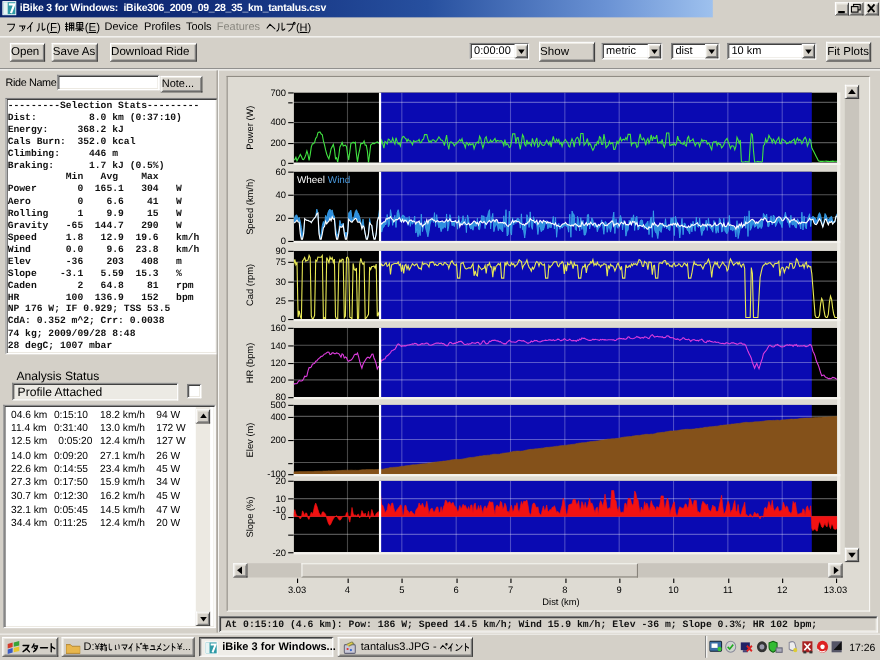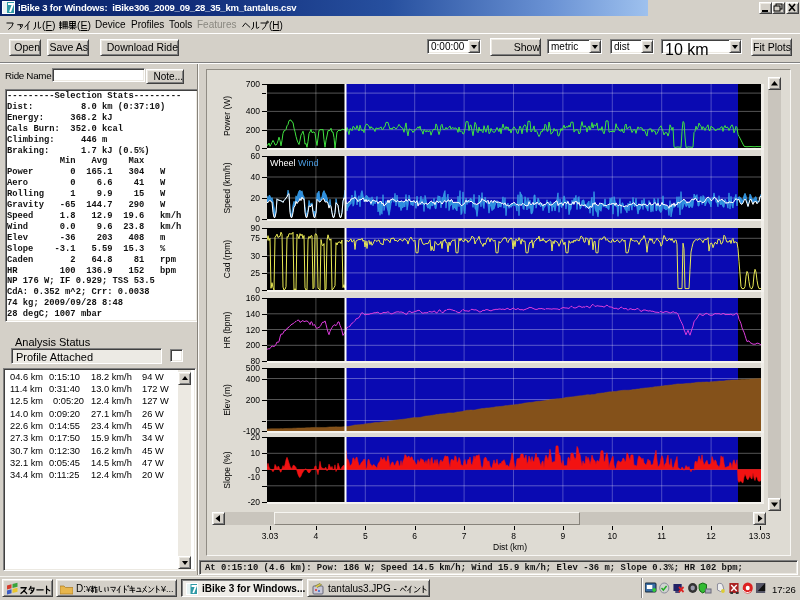--- a/index.html
+++ b/index.html
@@ -1,17 +1,17 @@
 <!DOCTYPE html>
 <html><head><meta charset="utf-8"><style>
 *{margin:0;padding:0;box-sizing:border-box}
 body{width:800px;height:600px;overflow:hidden;font-family:"Liberation Sans",sans-serif;background:#d4d0c8;position:relative}
 .abs{position:absolute}
 .sunken{border:1px solid;border-color:#808080 #fff #fff #808080;box-shadow:inset 1px 1px 0 #404040,inset -1px -1px 0 #ece9e2}
-.btn{position:absolute;border:1px solid;border-color:#fff #404040 #404040 #fff;box-shadow:inset 1px 1px 0 #ece9e2,inset -1px -1px 0 #808080;background:#d4d0c8;font-size:10.5px;text-align:right;color:#000;white-space:nowrap}
+.btn{position:absolute;border:1px solid;border-color:#fff #404040 #404040 #fff;box-shadow:inset 1px 1px 0 #ece9e2,inset -1px -1px 0 #808080;background:#d4d0c8;font-size:10.5px;text-align:left;color:#000;white-space:nowrap}
 .al{position:absolute;width:60px;left:200px;text-align:right;font-size:8.5px;color:#000;font-family:"Liberation Sans",sans-serif}
 .xl{position:absolute;width:40px;text-align:center;font-size:8.5px;color:#000}
 .rot{position:absolute;font-size:8.5px;color:#000;transform:translate(-50%,-50%) rotate(-90deg);white-space:nowrap}
 .lr{position:absolute;left:5px;width:175px;height:12px;font-size:9.3px;color:#000}
 .lr span{position:absolute;white-space:nowrap}
 .mi{position:absolute;top:3px;font-size:10.5px;color:#000}
 </style></head><body>
 
 <div class="abs" style="left:0;top:0;width:648px;height:16px;background:linear-gradient(90deg,#0a246a 0%,#112d7a 30%,#27509f 60%,#6a92d4 85%,#9ec1ee 100%)">
  <svg class="abs" style="left:2px;top:1px" width="13" height="13">
@@ -90,21 +90,21 @@
         <path d="M2,4 h6 l-3,4 z" fill="#000"></path>
       </svg></div>
   </div>
 <div class="abs sunken" style="left:610px;top:39px;width:44px;height:15px;background:#fff">
     <div class="abs" style="left:3px;top:1px;font-size:10px">dist</div>
     <div class="btn" style="right:0;top:0;width:12px;height:13px"><svg width="10" height="11">
         <path d="M2,4 h6 l-3,4 z" fill="#000"></path>
       </svg></div>
   </div>
 <div class="abs sunken" style="left:661px;top:39px;width:81px;height:15px;background:#fff">
-    <div class="abs" style="left:3px;top:1px;font-size:16px">10 km</div>
+    <div class="abs" style="left:3px;top:1px;font-size:10px">10 km</div>
     <div class="btn" style="right:0;top:0;width:12px;height:13px"><svg width="10" height="11">
         <path d="M2,4 h6 l-3,4 z" fill="#000"></path>
       </svg></div>
   </div>
 <div class="btn" style="left:751px;top:38px;width:41px;height:18px;line-height:16px;font-size:10.5px">Fit Plots</div>
 
 <div class="abs" style="left:0;top:62px;width:800px;height:1px;background:#808080"></div>
 <div class="abs" style="left:0;top:63px;width:800px;height:1px;background:#fff"></div>
 
 <div class="abs" style="left:5px;top:70px;font-size:9.8px;letter-spacing:-0.3px">Ride Name:</div>
@@ -366,21 +366,21 @@
 <div style="position:absolute;left:262px;top:399.5px;width:5px;height:1px;background:#000"></div>
 <div class="al" style="top:426px">-100</div>
 <div style="position:absolute;left:262px;top:431px;width:5px;height:1px;background:#000"></div>
 <div style="position:absolute;left:262px;top:420.5px;width:4px;height:1px;background:#000"></div>
 <div class="al" style="top:432px">20</div>
 <div style="position:absolute;left:262px;top:437px;width:5px;height:1px;background:#000"></div>
 <div class="al" style="top:448.3px">10</div>
 <div style="position:absolute;left:262px;top:453.3px;width:5px;height:1px;background:#000"></div>
 <div class="al" style="top:464.5px">0</div>
 <div style="position:absolute;left:262px;top:469.5px;width:5px;height:1px;background:#000"></div>
-<div class="al" style="top:472px">-10</div>
+<div class="al" style="top:458px">-10</div>
 <div style="position:absolute;left:262px;top:485.8px;width:5px;height:1px;background:#000"></div>
 <div class="al" style="top:497px">-20</div>
 <div style="position:absolute;left:262px;top:502px;width:5px;height:1px;background:#000"></div>
 <div class="rot" style="left:227px;top:116px">Power (W)</div>
 <div class="rot" style="left:227px;top:187.5px">Speed (km/h)</div>
 <div class="rot" style="left:227px;top:259px">Cad (rpm)</div>
 <div class="rot" style="left:227px;top:329.5px">HR (bpm)</div>
 <div class="rot" style="left:227px;top:399.5px">Elev (m)</div>
 <div class="rot" style="left:227px;top:469.5px">Slope (%)</div>
 <div style="position:absolute;left:270px;top:526px;width:1px;height:4px;background:#000"></div>

